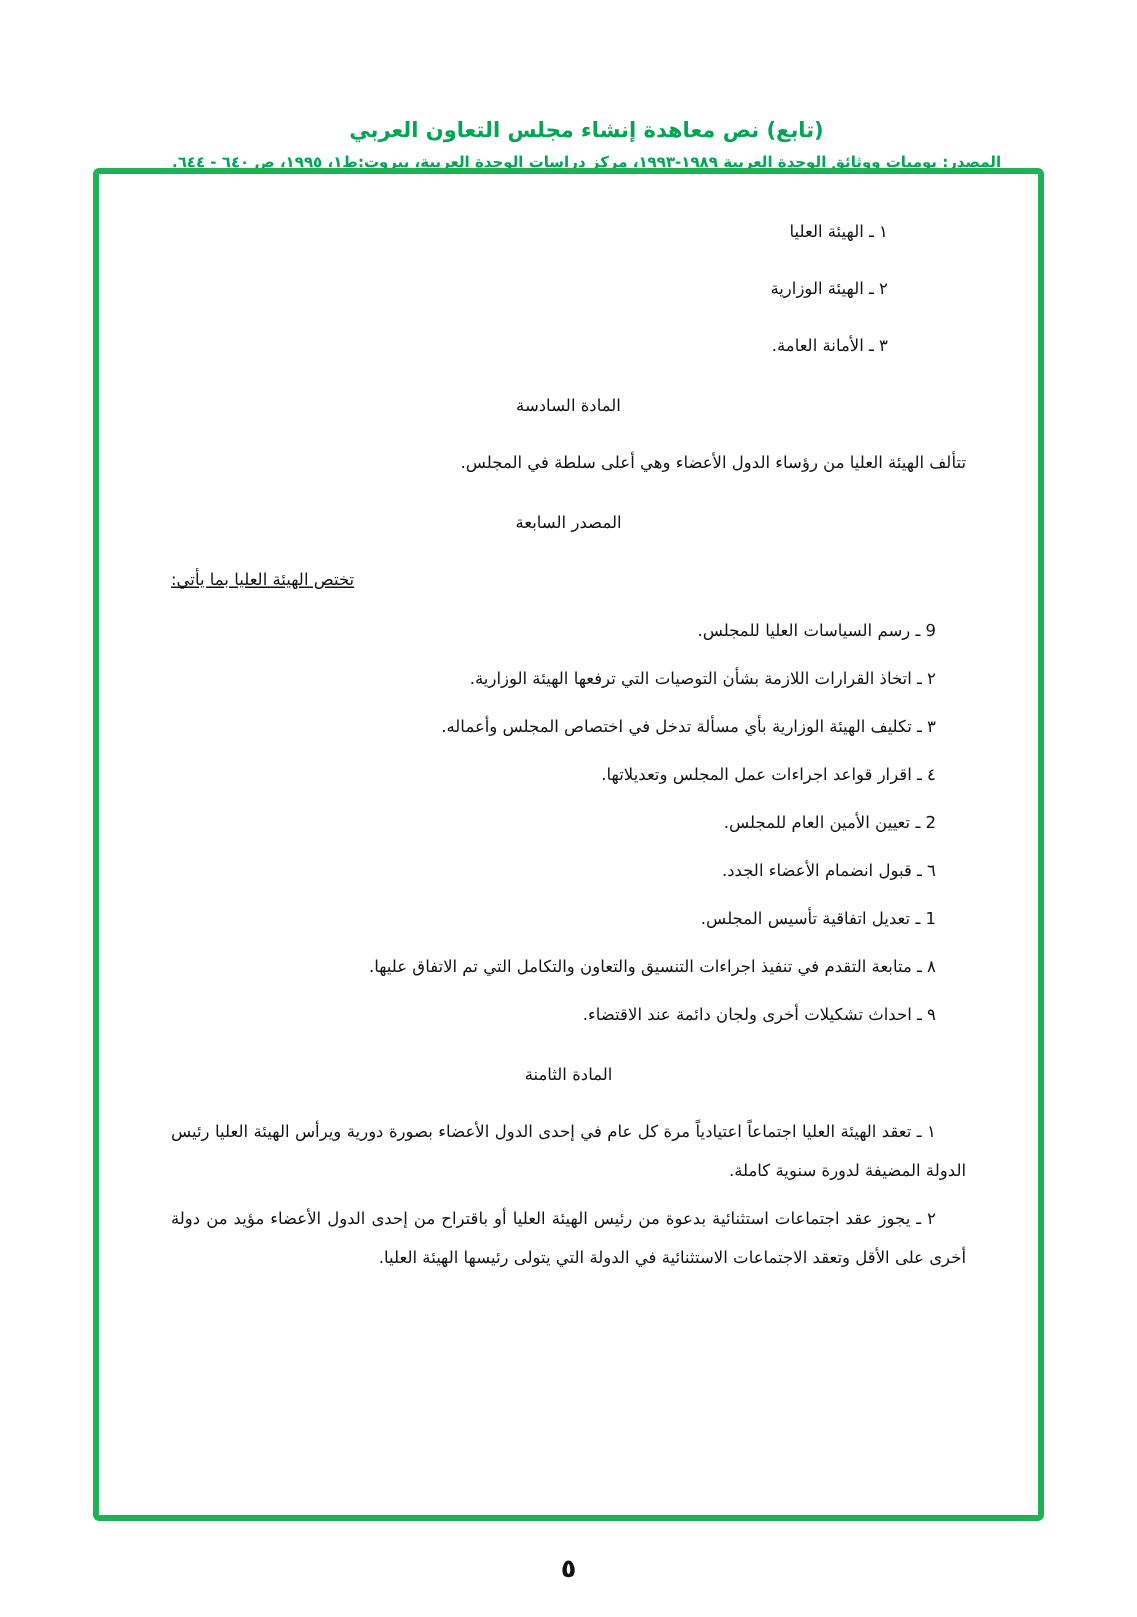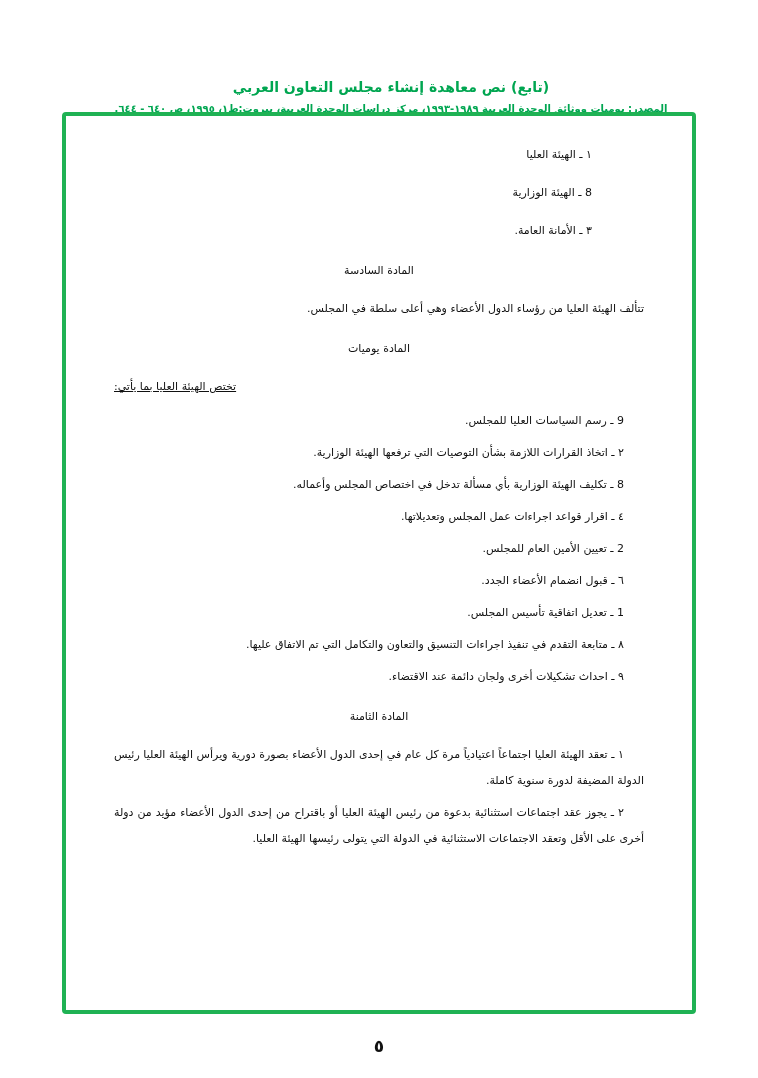--- a/index.html
+++ b/index.html
@@ -100,31 +100,31 @@
 <div class="page">
 
   <div class="header">
     <div class="header-title">(تابع) نص معاهدة إنشاء مجلس التعاون العربي</div>
     <div class="header-source">المصدر: يوميات ووثائق الوحدة العربية ١٩٨٩-١٩٩٣، مركز دراسات الوحدة العربية، بيروت:ط١، ١٩٩٥، ص ٦٤٠ - ٦٤٤.</div>
   </div>
 
   <div class="frame">
 
     <p class="top-item">١ ـ الهيئة العليا</p>
-    <p class="top-item">8 ـ الهيئة الوزارية</p>
+    <p class="top-item">٢ ـ الهيئة الوزارية</p>
     <p class="top-item">٣ ـ الأمانة العامة.</p>
 
     <p class="article-heading">المادة السادسة</p>
     <p class="article-body">تتألف الهيئة العليا من رؤساء الدول الأعضاء وهي أعلى سلطة في المجلس.</p>
 
-    <p class="article-heading">المادة يوميات</p>
+    <p class="article-heading">المصدر السابعة</p>
     <p class="article-intro">تختص الهيئة العليا بما يأتي:</p>
     <p class="article-item">9 ـ رسم السياسات العليا للمجلس.</p>
     <p class="article-item">٢ ـ اتخاذ القرارات اللازمة بشأن التوصيات التي ترفعها الهيئة الوزارية.</p>
-    <p class="article-item">8 ـ تكليف الهيئة الوزارية بأي مسألة تدخل في اختصاص المجلس وأعماله.</p>
+    <p class="article-item">٣ ـ تكليف الهيئة الوزارية بأي مسألة تدخل في اختصاص المجلس وأعماله.</p>
     <p class="article-item">٤ ـ اقرار قواعد اجراءات عمل المجلس وتعديلاتها.</p>
     <p class="article-item">2 ـ تعيين الأمين العام للمجلس.</p>
     <p class="article-item">٦ ـ قبول انضمام الأعضاء الجدد.</p>
     <p class="article-item">1 ـ تعديل اتفاقية تأسيس المجلس.</p>
     <p class="article-item">٨ ـ متابعة التقدم في تنفيذ اجراءات التنسيق والتعاون والتكامل التي تم الاتفاق عليها.</p>
     <p class="article-item">٩ ـ احداث تشكيلات أخرى ولجان دائمة عند الاقتضاء.</p>
 
     <p class="article-heading">المادة الثامنة</p>
     <p class="article-item">١ ـ تعقد الهيئة العليا اجتماعاً اعتيادياً مرة كل عام في إحدى الدول الأعضاء بصورة دورية ويرأس الهيئة العليا رئيس الدولة المضيفة لدورة سنوية كاملة.</p>
     <p class="article-item">٢ ـ يجوز عقد اجتماعات استثنائية بدعوة من رئيس الهيئة العليا أو باقتراح من إحدى الدول الأعضاء مؤيد من دولة أخرى على الأقل وتعقد الاجتماعات الاستثنائية في الدولة التي يتولى رئيسها الهيئة العليا.</p>

